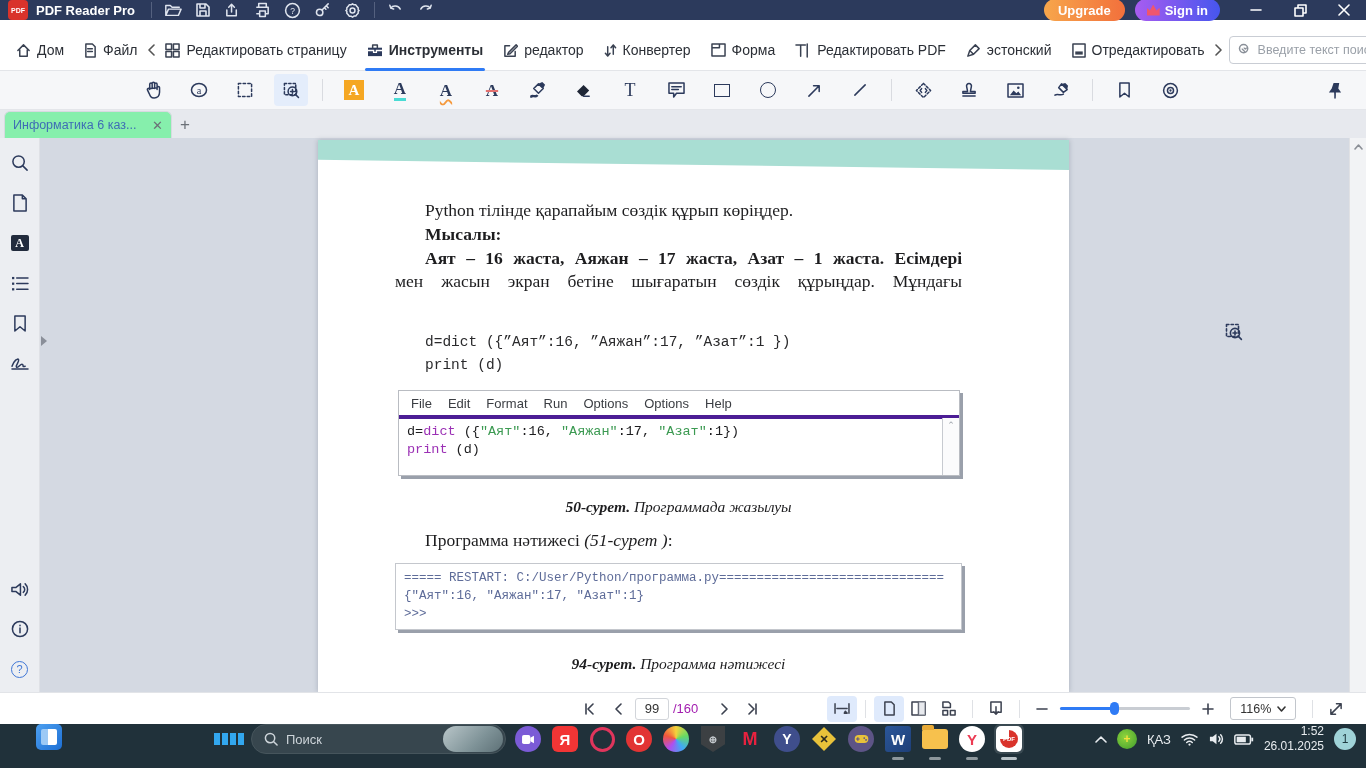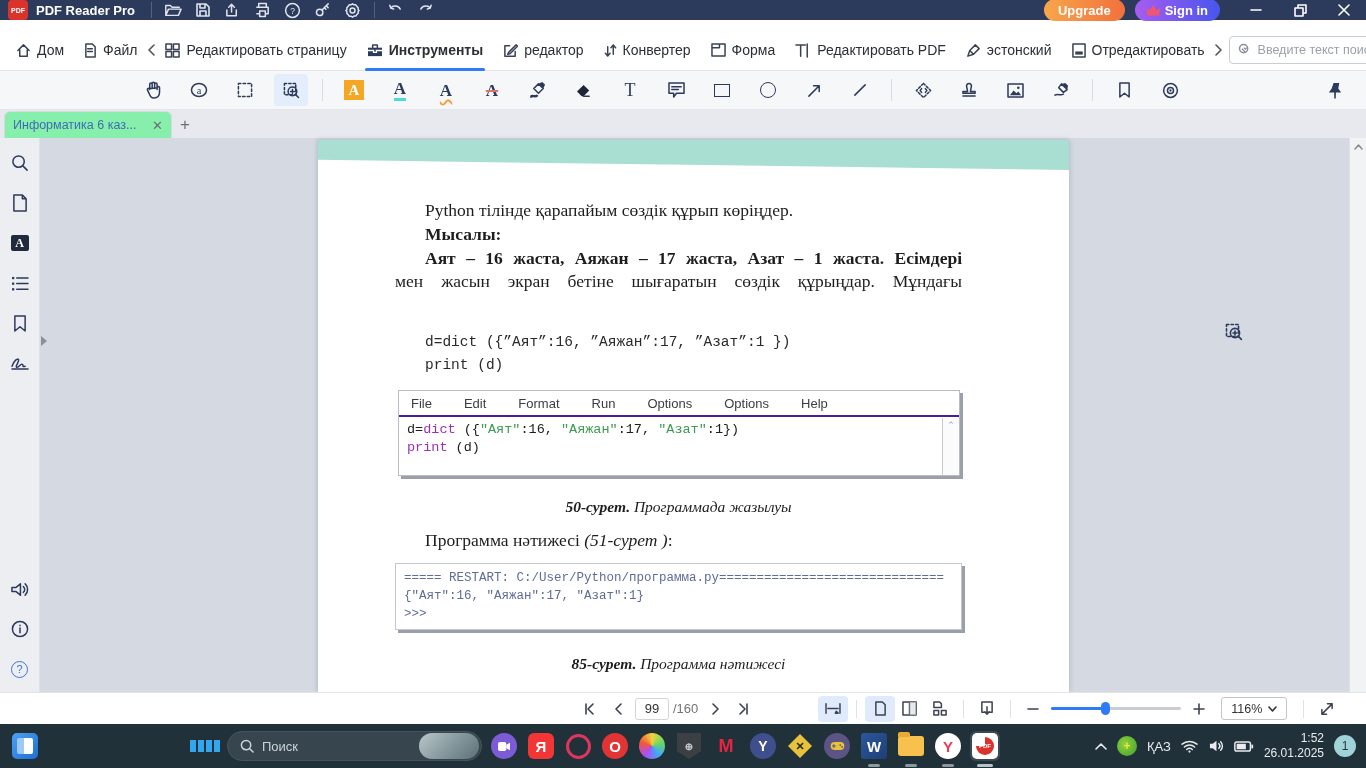--- a/index.html
+++ b/index.html
@@ -64,48 +64,48 @@
 
   
   .page { position:absolute; left:318px; top:2px; width:751px; height:552px; background:#fff; box-shadow:0 0 5px rgba(40,50,70,.25); overflow:hidden; }
   .teal-band { position:absolute; left:0; top:0; width:751px; height:30px; background:#a9ded3; clip-path:polygon(0 0,100% 0,100% 100%,0 66%); }
   .serif { font-family:"Liberation Serif",serif; color:#1d1d1f; }
   .p-line { position:absolute; left:77px; width:567px; font-size:17.5px; }
   .mono { font-family:"Liberation Mono","DejaVu Sans Mono",monospace; }
   .just { text-align:justify; text-align-last:justify; }
 
   .idle-win { position:absolute; left:80px; top:250px; width:562px; height:86px; background:#fff; border:1px solid #b9bcc2; box-shadow:3px 3px 0 #9aa0ab; }
-  .idle-menu { display:flex; gap:32px; padding:5px 12px 4px; font-size:13px; color:#3a3d42; border-bottom:2px solid #4c1d95; }
+  .idle-menu { display:flex; gap:16px; padding:5px 12px 4px; font-size:13px; color:#3a3d42; border-bottom:4px solid #4c1d95; }
   .idle-code { position:relative; padding:4px 8px; font-size:13.5px; color:#1d1d1f; line-height:1.35; }
   .idle-scroll { position:absolute; right:0; top:27px; bottom:0; width:17px; border-left:1px solid #c7cad0; background:#fbfbfc; color:#9aa0a8; font-size:9px; text-align:center; padding-top:2px; }
   .kw { color:#9b30b5; }
   .str { color:#3c9a52; }
 
   .caption { position:absolute; width:567px; left:77px; text-align:center; font-size:15.5px; }
   .out-box { position:absolute; left:77px; top:423px; width:567px; height:67px; background:#fff; border:1px solid #c4c7cd; box-shadow:3px 3px 0 #9aa0ab; padding:5px 8px; font-size:12.5px; color:#5e6c99; line-height:1.45; }
 
   .float-zoom { position:absolute; left:1225px; top:185px; color:#2c3a5c; }
 
   
   .statusbar { position:absolute; left:0; top:692px; width:1366px; height:32px; background:#fff; border-top:1px solid #e2e4e8; display:flex; align-items:center; color:#3c4250; }
   .st-left-gap { width:575px; }
   .nav-btn { width:28px; height:26px; display:flex; align-items:center; justify-content:center; color:#3c4250; }
   .page-input { width:34px; height:22px; border:1px solid #d2d5da; border-radius:3px; text-align:center; font-size:13px; color:#333; display:flex; align-items:center; justify-content:center; margin:0 4px; }
-  .page-total { font-size:13px; color:#737373; margin-right:4px; }
+  .page-total { font-size:13px; color:#a21caf; margin-right:13px; }
   .st-sep { width:1px; height:18px; background:#dfe1e5; margin:0 8px; }
   .st-tool { width:30px; height:26px; display:flex; align-items:center; justify-content:center; border-radius:4px; color:#3c4250; }
   .st-tool.active { background:#dfeafc; }
   .zoom-slider { display:flex; align-items:center; gap:2px; margin:0 4px; }
   .slider-track { position:relative; width:130px; height:3px; background:#c9cdd3; border-radius:2px; }
   .slider-fill { position:absolute; left:0; top:0; height:3px; width:55px; background:#2f7bf5; border-radius:2px; }
   .slider-thumb { position:absolute; left:50px; top:-5px; width:9px; height:13px; background:#2f7bf5; border-radius:5px; }
   .zoom-box { width:66px; height:23px; border:1px solid #c2c6cc; border-radius:3px; display:flex; align-items:center; justify-content:center; gap:6px; font-size:12.5px; color:#333; margin:0 8px; }
 
   
-  .taskbar { position:absolute; left:0; top:724px; width:1366px; height:44px; background:#20313a; display:flex; align-items:center; color:#e8ecef; }
+  .taskbar { position:absolute; left:0; top:724px; width:1366px; height:44px; background:#20313a; display:flex; align-items:flex-start; color:#e8ecef;padding-left:24px; }
   .tk-widgets { margin-left:12px; width:26px; height:26px; background:linear-gradient(135deg,#4da0f0,#1d6fd4); border-radius:5px; display:flex; align-items:center; justify-content:center; }
   .tk-widgets i { width:16px; height:16px; background:#fff; border-radius:2px; display:block; border-left:7px solid #9cc9f5; }
   .tk-center { display:flex; align-items:center; gap:7px; margin-left:152px; }
   .tk-start { width:26px; height:26px; display:grid; grid-template-columns:12px 12px; grid-gap:2px; padding:0; }
   .tk-start i { width:12px; height:12px; background:#32a7ef; }
   .tk-search { width:255px; height:30px; background:#37464e; border:1px solid #46555c; border-radius:16px; display:flex; align-items:center; padding:0 2px 0 12px; gap:8px; color:#cdd4d9; font-size:13px; }
   .tk-search .img { margin-left:auto; width:60px; height:26px; border-radius:13px; background:linear-gradient(135deg,#b9c6c9,#7e9297 60%,#5d7076); }
   .tk-icon { width:30px; height:30px; border-radius:6px; display:flex; align-items:center; justify-content:center; position:relative; font-weight:bold; }
   .tk-run::after { content:""; position:absolute; bottom:-6px; left:9px; width:12px; height:3px; border-radius:2px; background:#8d979c; }
   .tk-icon.active-app { background:#3a4a52; }
@@ -468,21 +468,21 @@
 
     <div class="caption serif" style="top:358px;"><b><i>50-сурет.</i></b><i> Программада жазылуы</i></div>
     <div class="p-line serif" style="top:390px; padding-left:30px;"><span>Программа нәтижесі </span><i>(51-сурет )</i><span>:</span></div>
 
     <div class="out-box mono">
       <div style="white-space:nowrap; overflow:hidden;">===== RESTART: C:/User/Python/программа.py==============================</div>
       <div>{"Аят":16, "Аяжан":17, "Азат":1}</div>
       <div>&gt;&gt;&gt;</div>
     </div>
 
-    <div class="caption serif" style="top:515px;"><b><i>85-сурет.</i></b><i> Программа нәтижесі</i></div>
+    <div class="caption serif" style="top:515px;"><b><i>94-сурет.</i></b><i> Программа нәтижесі</i></div>
   </div>
 
   <div class="float-zoom">
       <svg width="18" height="18" viewBox="0 0 18 18">
         <path class="stk" stroke-dasharray="2.4 2.2" d="M1.5 1.5h12v12h-12z"></path>
         <circle class="stk" cx="10" cy="10" r="4.6"></circle>
         <path class="stk" d="M10 8v4M8 10h4M13.4 13.4l3 3"></path>
       </svg>
     </div>
 

